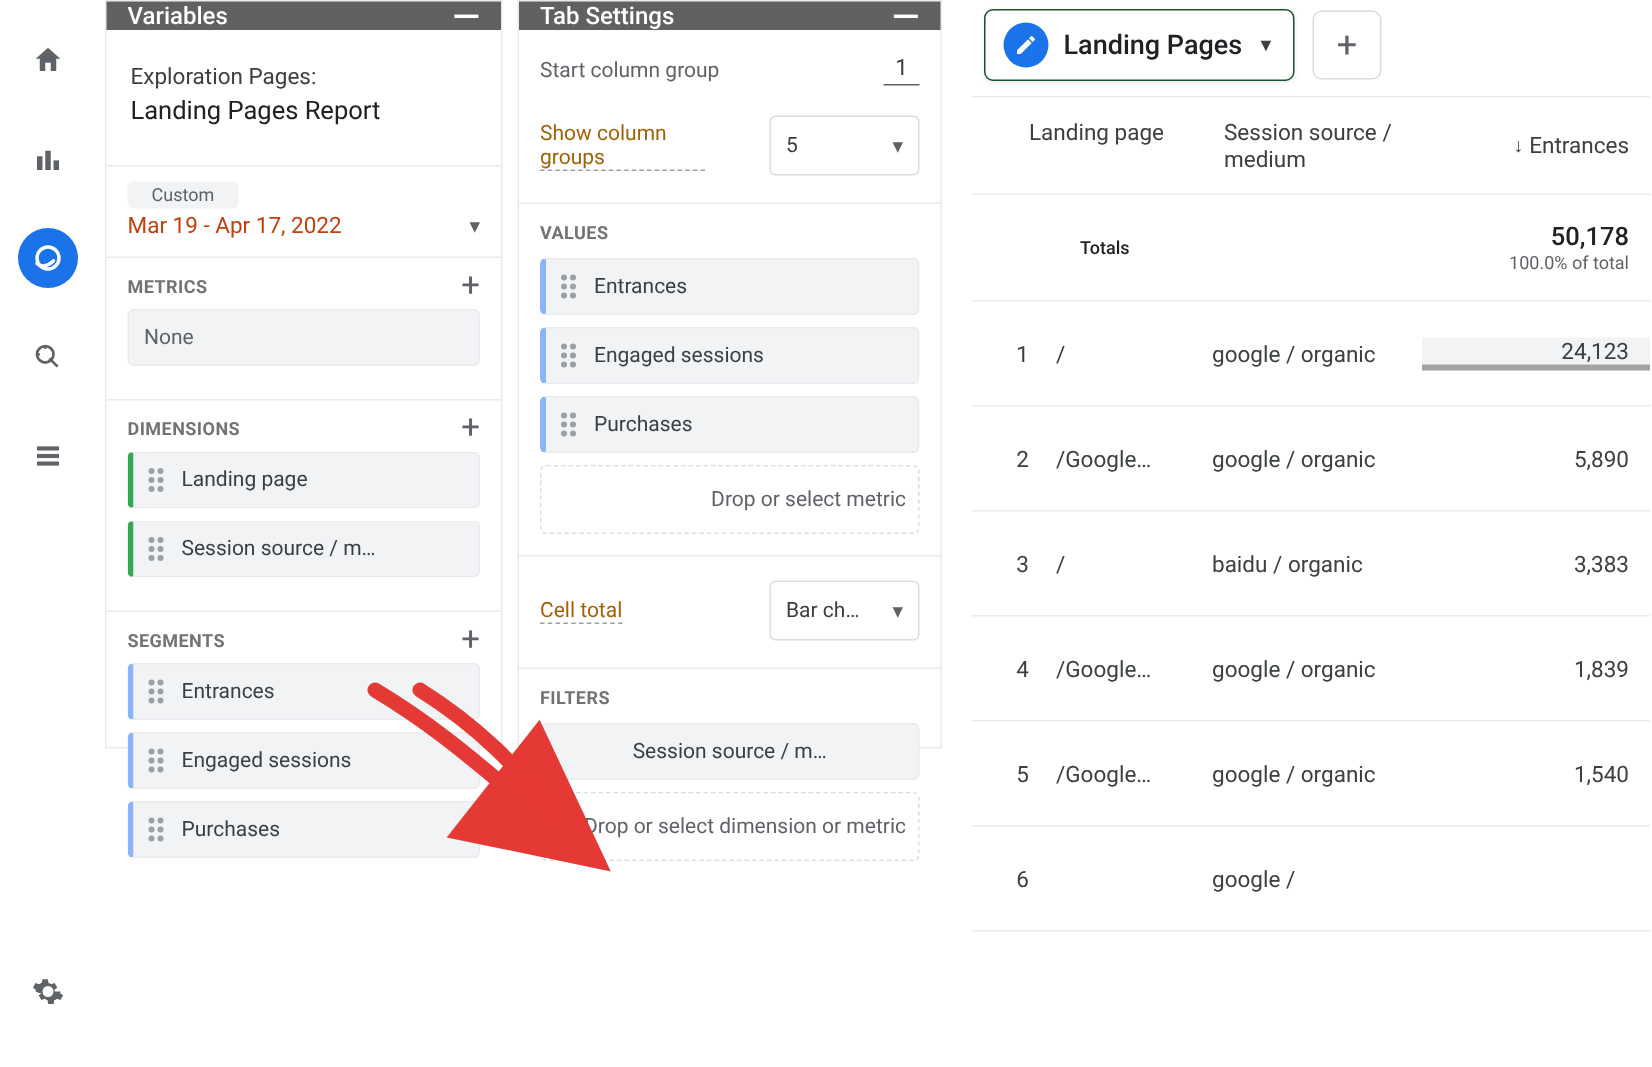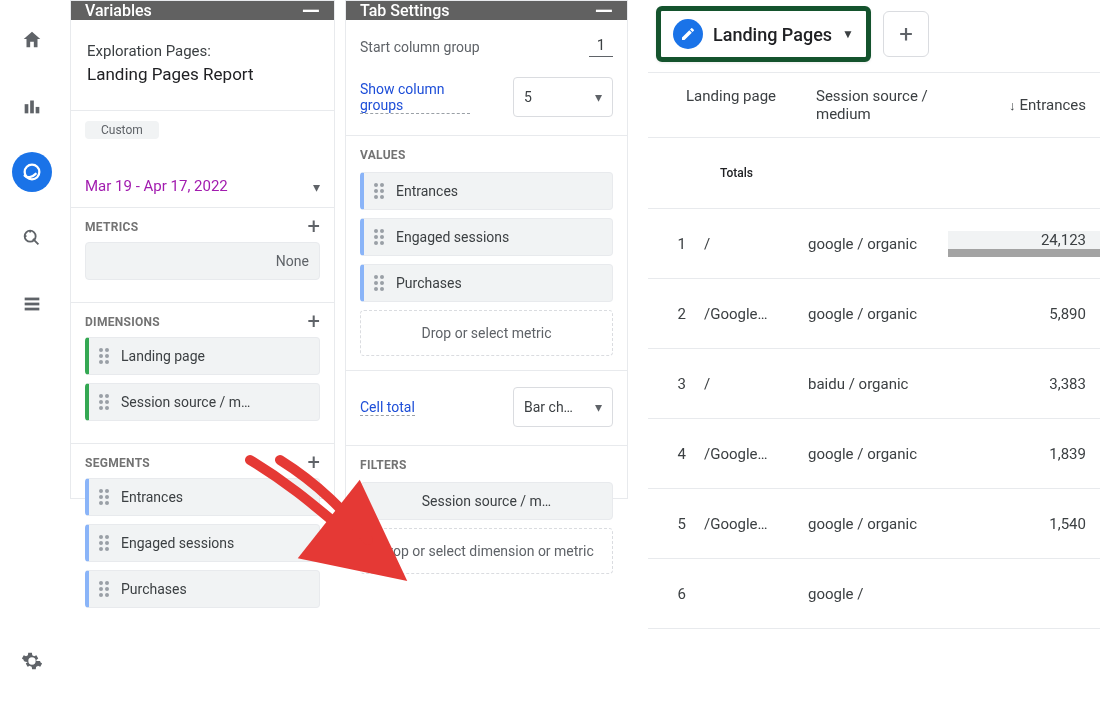--- a/index.html
+++ b/index.html
@@ -82,71 +82,71 @@
     color: #737373;
     font-weight: bold;
   }
   .plus-btn { font-size: 22px; color: #5f6368; line-height: 0; }
 
   .exploration-name-label { font-size: 15px; color: #3c4043; margin: 10px 2px 2px; }
   .exploration-name { font-size: 17px; color: #202124; margin: 4px 2px 12px; }
 
   .date-box { padding: 10px 14px 12px; border-bottom: 1px solid #e8eaed; display:flex; align-items:flex-end; justify-content:space-between; }
   .date-box .badge { display:inline-block; background:#f1f3f4; color:#5f6368; font-size:12px; border-radius:4px; padding:2px 16px; margin-bottom:2px;}
-  .date-box .range { font-size: 15px; color: #a21caf; margin-top: 36px; }
+  .date-box .range { font-size: 15px; color: #c2410c; }
 
   .chip-row {
     display:flex; align-items:center;
     background: #f1f3f4;
     border: 1px solid #e8eaed;
     border-radius: 4px;
     height: 38px;
     padding: 0 10px;
     margin-bottom: 8px;
   }
-  .chip-row.none { justify-content:flex-end; color:#5f6368; }
+  .chip-row.none { justify-content:flex-start; color:#5f6368; }
   .chip-row .drag {
     width: 12px; display:flex; flex-wrap:wrap; gap:2px; margin-right:10px;
   }
   .chip-row .drag span { width:4px; height:4px; border-radius:50%; background:#9aa0a6; }
   .chip-row.dim { border-left: 4px solid #34a853; }
   .chip-row.metric { border-left: 4px solid #8ab4f8; }
   .chip-row .label { color:#3c4043; font-size:14px; white-space:nowrap; overflow:hidden; text-overflow:ellipsis; }
   .drop-target {
     border: 1px dashed #dadce0;
     border-radius: 4px;
     color: #5f6368;
     font-size: 14px;
-    text-align:center;
+    text-align:right;
     padding: 14px 8px;
     margin-top: 4px;
   }
 
   .setting-row {
     display:flex; align-items:center; justify-content:space-between;
     padding: 4px 0;
   }
-  .dotted-label { color:#1d4ed8; border-bottom: 1px dashed #9aa0a6; display:inline-block; font-size:14px;}
+  .dotted-label { color:#a16207; border-bottom: 1px dashed #9aa0a6; display:inline-block; font-size:14px;}
   .fake-select {
     border: 1px solid #dadce0; border-radius:4px; height:40px; min-width:100px;
     display:flex; align-items:center; justify-content:space-between;
     padding:0 10px; color:#3c4043; font-size:14px;
   }
   .fake-select .arrow { color:#5f6368; }
   .underline-input {
     border:none; border-bottom:1px solid #5f6368; width:24px; text-align:center;
     font-size:15px; color:#3c4043; padding-bottom:2px;
   }
 
   
   .canvas { position:absolute; left: 648px; top: 0; width: 452px; height: 700px; }
   .tab-bar { display:flex; align-items:center; gap:12px; padding: 6px 0 0 8px; }
   .tab-pill {
     display:flex; align-items:center; gap:10px;
-    border:5px solid #14532d; border-radius:6px; padding:8px 12px;
+    border:1px solid #14532d; border-radius:6px; padding:8px 12px;
     background:#fff;
     box-shadow: 0 1px 3px rgba(0,0,0,0.08);
   }
   .tab-pill .pencil {
     width:30px; height:30px; border-radius:50%; background:#1a73e8; display:flex; align-items:center; justify-content:center;
   }
   .tab-pill .pencil svg { width:16px; height:16px; fill:#fff; }
   .tab-pill .ttitle { font-size:18px; color:#202124; font-weight:500; }
   .tab-pill .arrow { color:#3c4043; font-size:12px; }
   .tab-add {
@@ -168,21 +168,21 @@
 
   .drow { display:flex; border-bottom:1px solid #e8eaed; height:70px; align-items:center; }
   .drow .idx { width:56px; text-align:right; padding-right:18px; color:#3c4043; font-size:15px;}
   .drow .lp { width:104px; color:#3c4043; font-size:15px; white-space:nowrap; overflow:hidden; text-overflow:ellipsis;}
   .drow .sm { width:140px; color:#3c4043; font-size:15px; }
   .drow .mcell { flex:1; }
   .mcell-inner { display:flex; align-items:center; height:100%; }
   .mbar-wrap { width:18%; background:#f1f3f4; height:100%; position:relative; }
   .mbar { position:absolute; bottom:0; left:0; right:0; background:#8ab4f8; }
   .mnum { flex:1; text-align:right; padding-right:14px; font-size:15px; color:#3c4043; }
-  .drow.highlight .mcell { background:#f1f3f4; border-bottom:8px solid #a3a3a3; }
+  .drow.highlight .mcell { background:#f1f3f4; border-bottom:4px solid #a3a3a3; }
 
   
   .red-arrow { position:absolute; left:240px; top:450px; pointer-events:none; }
   .red-arrow svg { overflow:visible; }
 </style>
 </head>
 <body>
 
 <div class="nav-rail">
   <div class="nav-icon">
@@ -408,20 +408,24 @@
     <div class="thead">
       <div class="th-dim1">Landing page</div>
       <div class="th-dim2">Session source / medium</div>
       <div class="th-metric">
         <span class="sort">↓</span>
         <span>Entrances</span>
       </div>
     </div>
     <div class="totals-row">
       <div class="tlabel">Totals</div>
+      <div class="tval">
+        <div class="num">50,178</div>
+        <div class="sub">100.0% of total</div>
+      </div>
     </div>
     <div id="rows">
     <div class="drow highlight">
       <div class="idx">1</div>
       <div class="lp">/</div>
       <div class="sm">google / organic</div>
       <div class="mcell">
         <div class="mcell-inner">
 
           <div class="mnum">24,123</div>

